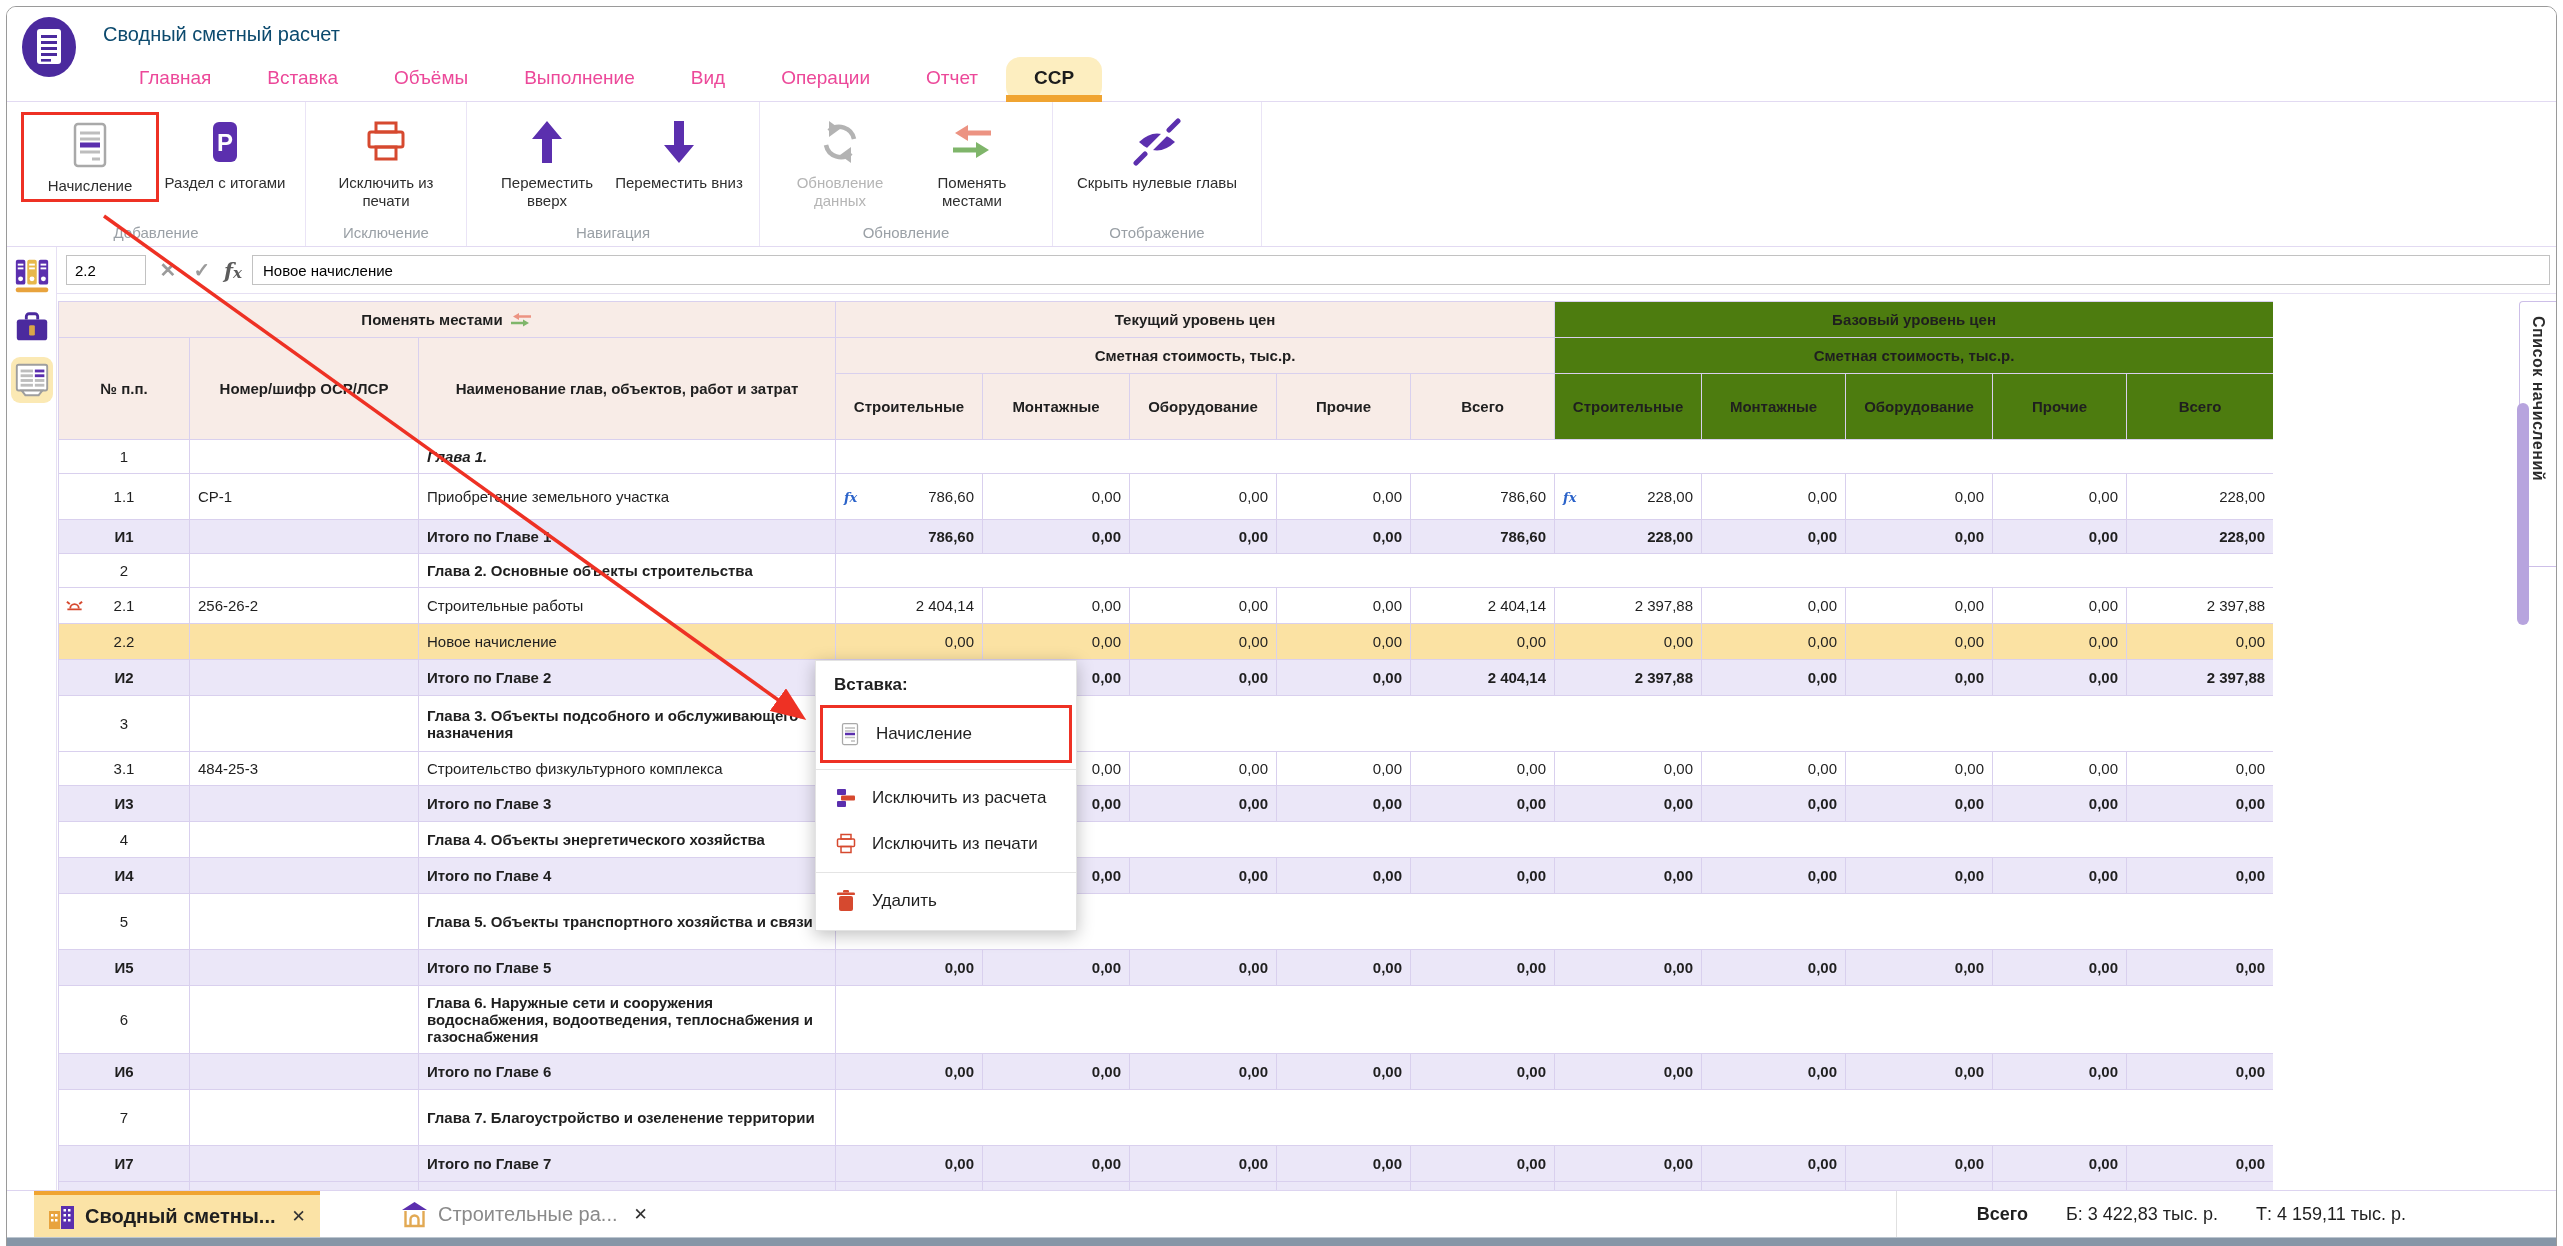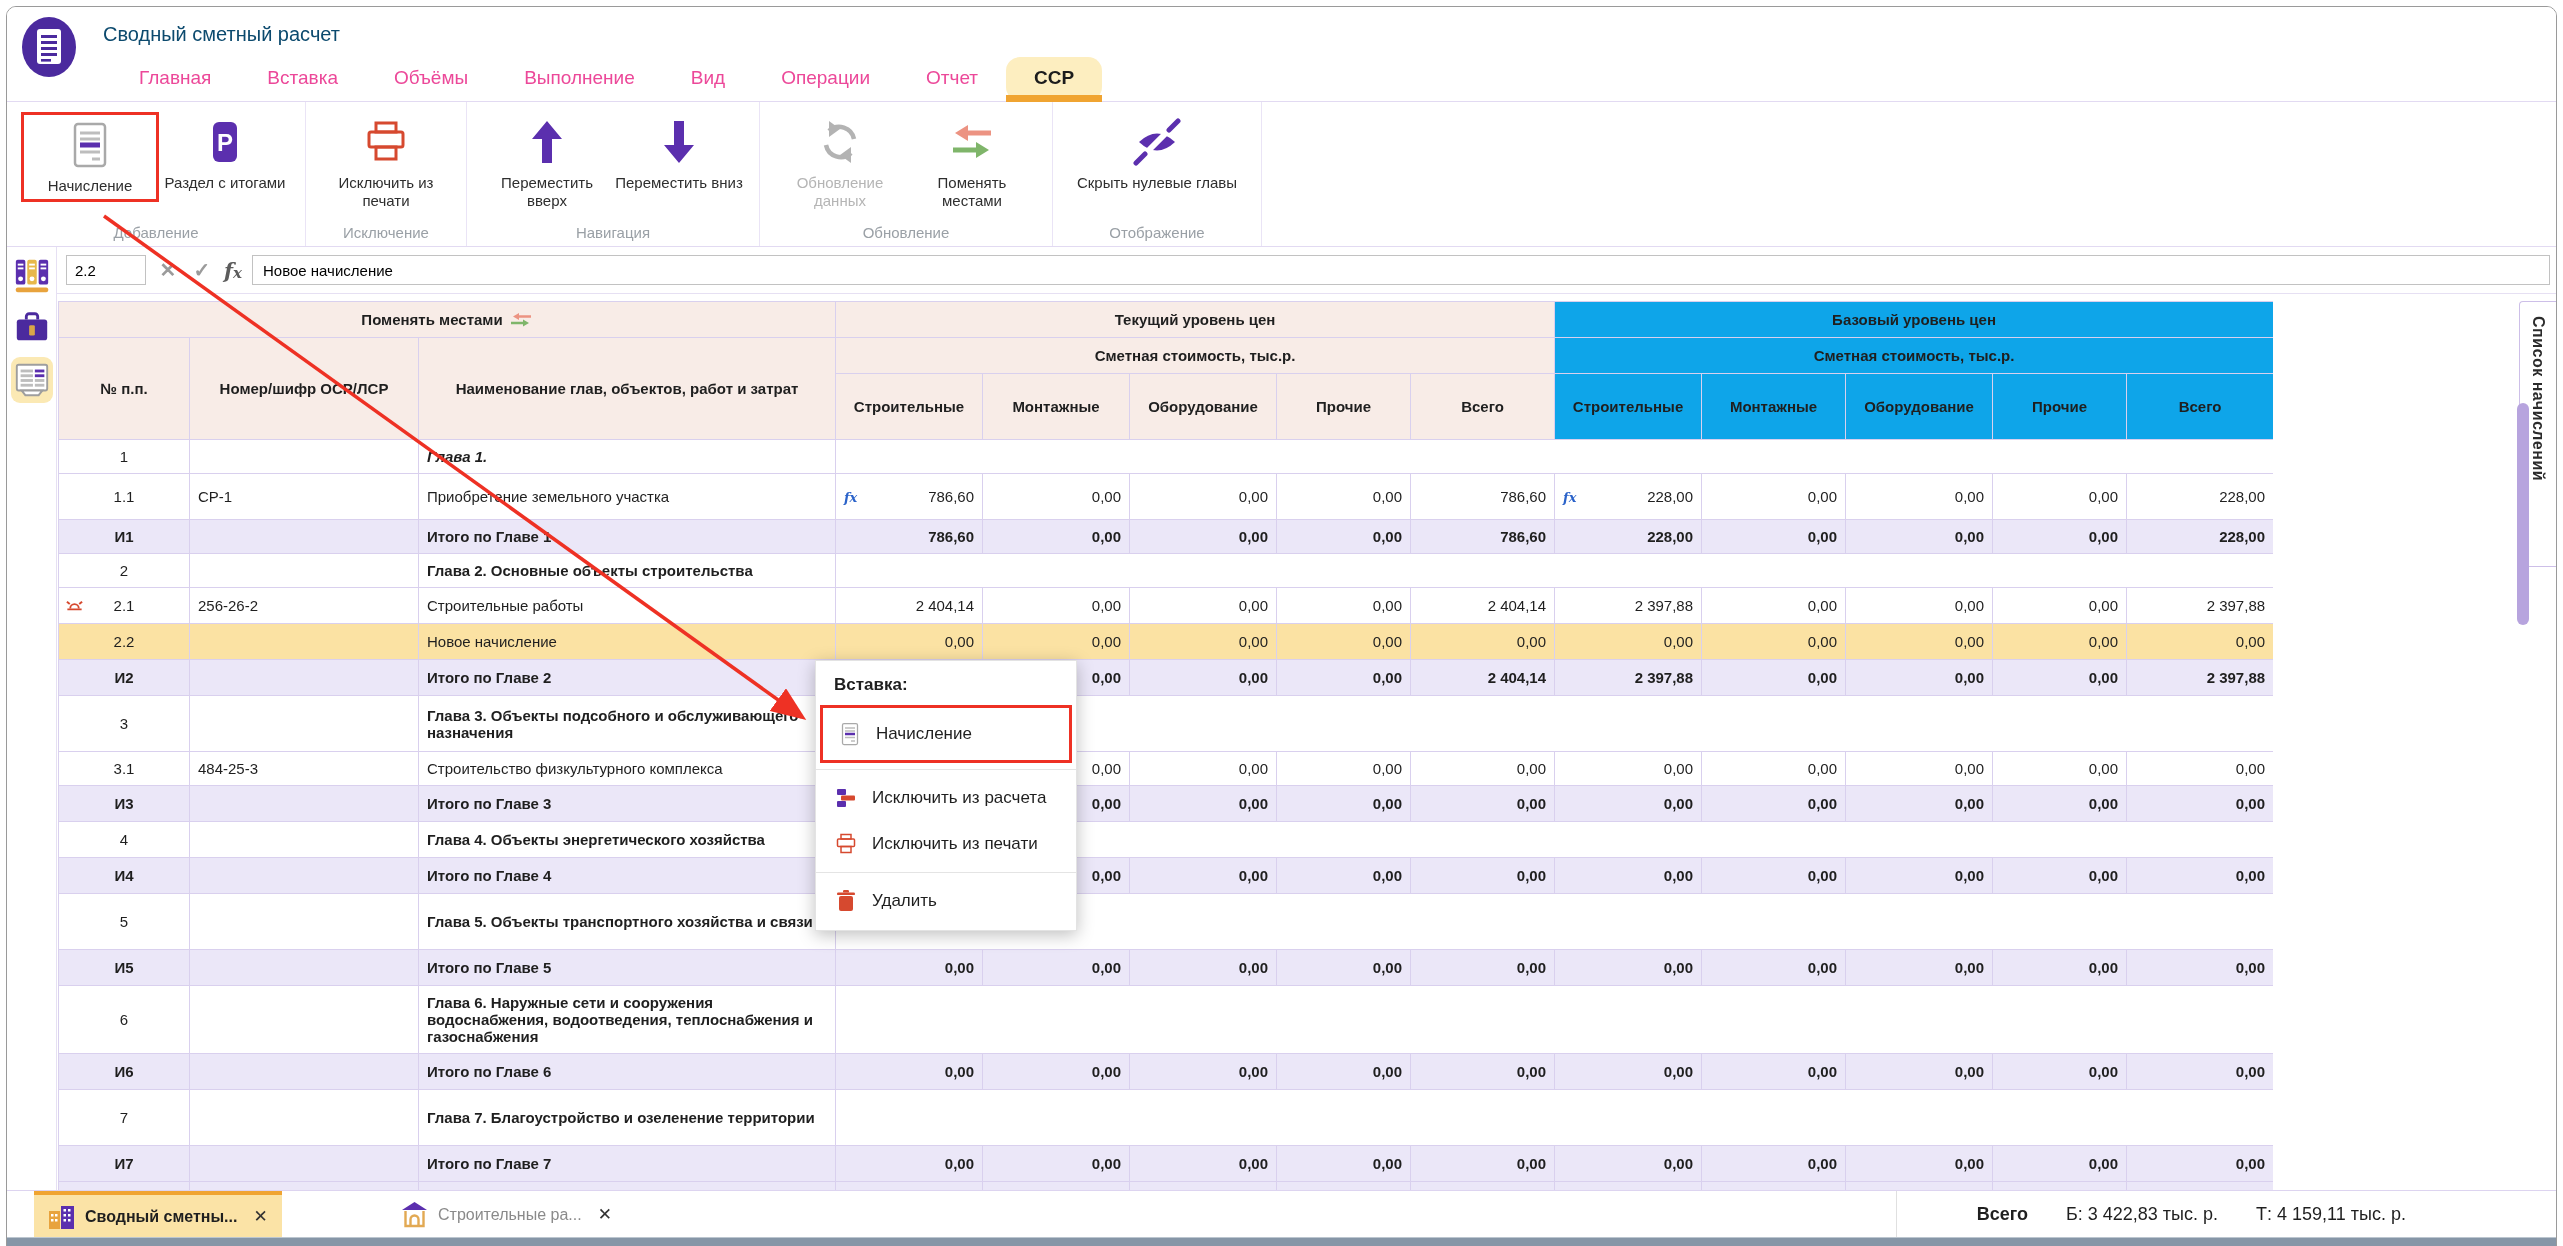--- a/index.html
+++ b/index.html
@@ -43,21 +43,21 @@
   .rail-ico{width:42px;margin:6px auto 0 auto;display:flex;justify-content:center;align-items:center;cursor:pointer;padding:4px 0;border-radius:9px;}
   .rail-ico svg{width:38px;height:38px;}
   .rail-ico.active-bg{background:#fbe9b4;}
 
   
   .table-wrap{position:absolute;left:51px;top:294px;width:2215px;bottom:56px;overflow:hidden;}
   table.grid{border-collapse:collapse;table-layout:fixed;width:2215px;}
   table.grid th,table.grid td{border:1px solid #d9d0ee;font-size:15px;padding:0 8px;overflow:hidden;box-sizing:border-box;}
   table.grid th{font-weight:bold;text-align:center;padding:2px 6px;}
   .hdr-pink{background:#f8ece7;}
-  .hdr-green{background:#0ea5e9;margin-left:36px;}
+  .hdr-green{background:#4d7c0f;margin-left:36px;}
   .swap-ico svg{width:24px;height:16px;vertical-align:-3px;margin-left:6px;}
   td.c-num{text-align:center;position:relative;}
   td.c-code{text-align:left;}
   td.c-name{text-align:left;}
   td.c-val{text-align:right;position:relative;}
   tr.r-total td{background:#ebe7f8;font-weight:bold;}
   tr.r-selected td{background:#fbe2a3;}
   tr.r-chapter td.c-name{font-weight:bold;}
   tr.r-chapter.it td.c-name{font-style:italic;}
   td.sel-cell{border:2px solid #2b2b2b;}
@@ -79,21 +79,21 @@
             border-radius:4px 0 0 4px;background:#fff;display:flex;justify-content:center;padding-top:14px;box-sizing:border-box;cursor:pointer;}
   .side-tab span{writing-mode:vertical-rl;font-size:16px;font-weight:bold;color:#2b2b2b;letter-spacing:.5px;}
   .vscroll{position:absolute;right:27px;top:396px;width:12px;height:222px;border-radius:6px;background:#b7a4de;cursor:pointer;}
 
   
   .bottom-bar{position:absolute;left:0;right:0;bottom:9px;height:47px;border-top:1px solid #ddd4f0;background:#fff;}
   .doc-tab{position:absolute;top:0;height:47px;display:flex;align-items:center;gap:10px;padding:0 14px;box-sizing:border-box;cursor:pointer;}
   .doc-tab svg{width:27px;height:27px;}
   .doc-tab .tab-x{font-size:17px;color:#333;margin-left:6px;cursor:pointer;}
   .doc-tab.active{background:#fbe3a6;border-top:4px solid #f0a431;}
-  .doc-tab .tname{font-size:16px;}
+  .doc-tab .tname{font-size:20px;}
   .doc-tab.active .tname{font-weight:bold;}
   .doc-tab.inactive .tname{color:#8a8a8a;}
   .totals{position:absolute;left:1889px;right:150px;top:0;height:47px;border-left:1px solid #e0e0e0;
           display:flex;align-items:center;justify-content:flex-end;gap:38px;font-size:18px;}
   .totals .t-label{font-weight:bold;}
   .bottom-strip{position:absolute;left:0;right:0;bottom:0;height:9px;background:#8696a7;border-top:1px solid #bcc6cf;}
 
   
   .annot{position:absolute;inset:0;z-index:60;pointer-events:none;}
 </style>

